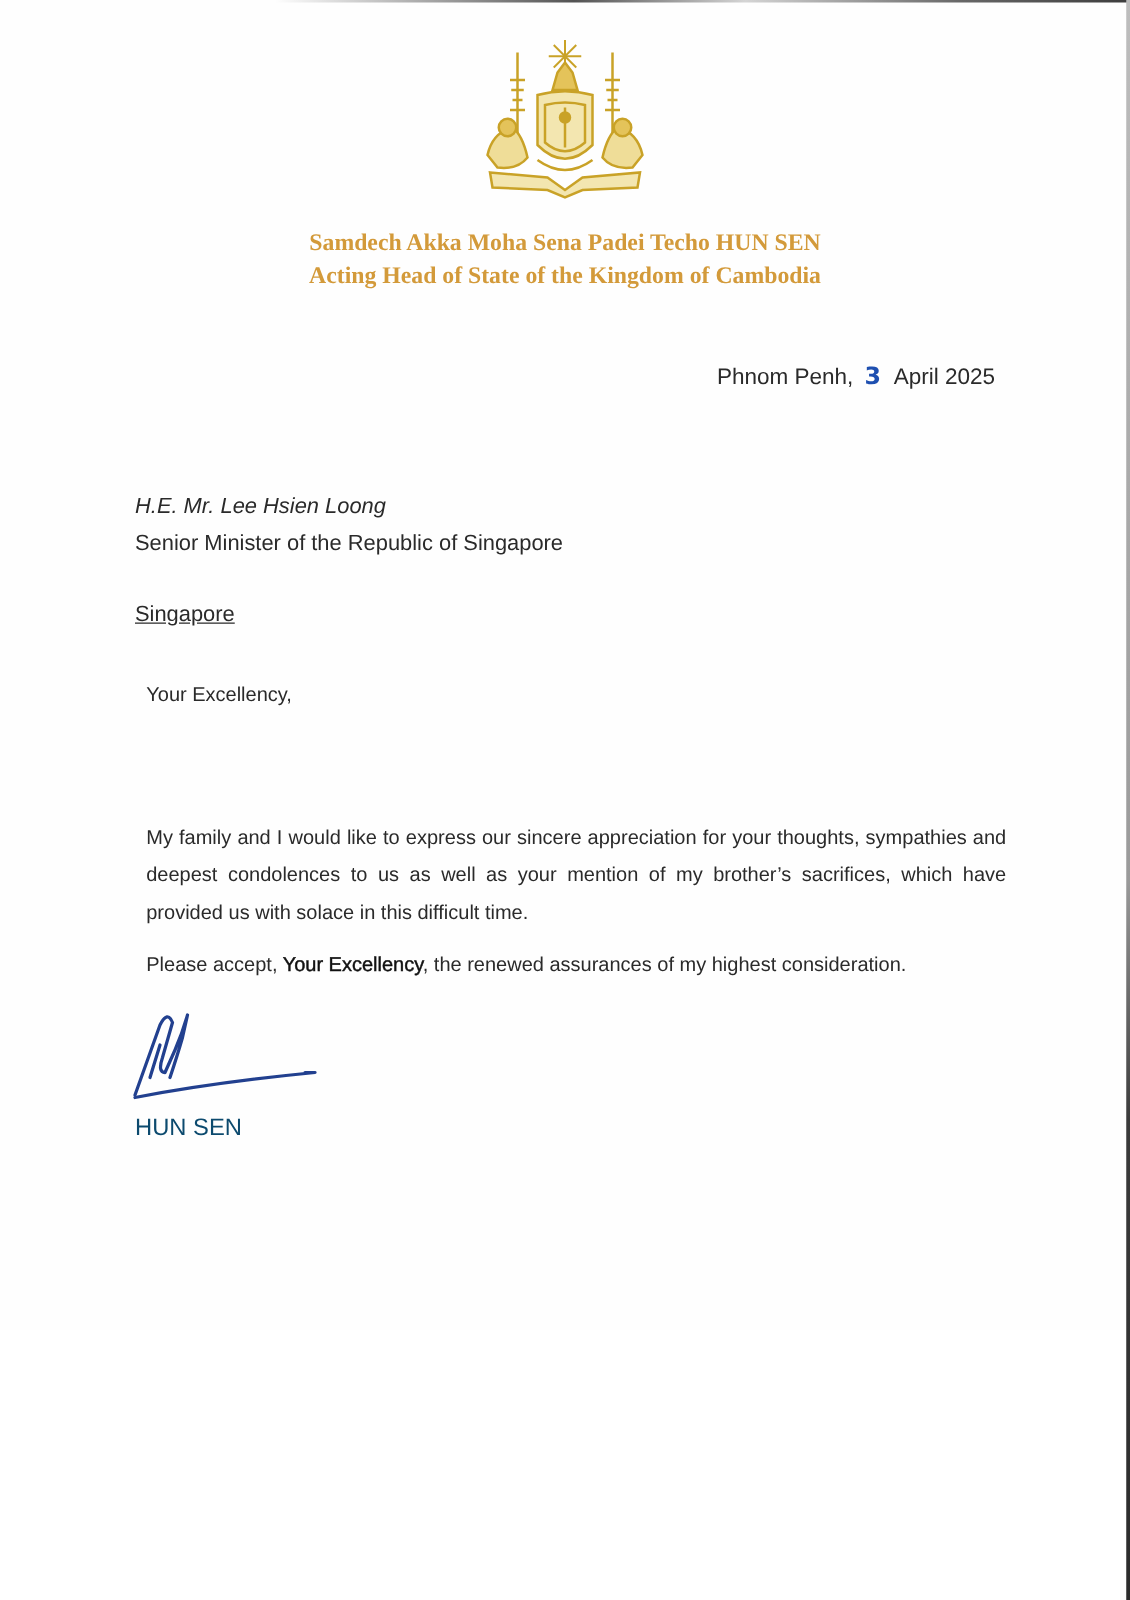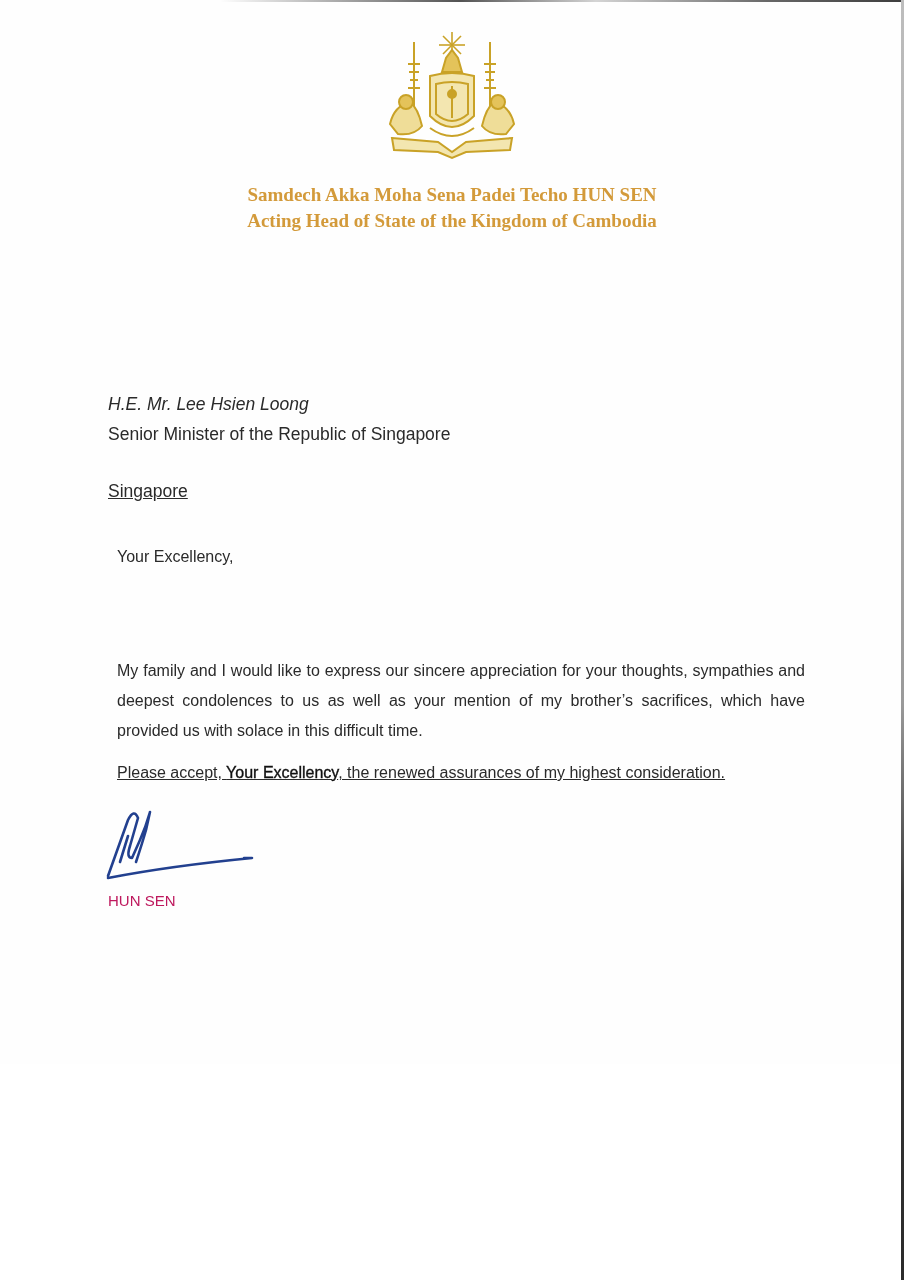--- a/index.html
+++ b/index.html
@@ -20,24 +20,24 @@
   .dateline { position: absolute; right: 108px; top: 290px; font-size: 18px; color: #2a2a2a; }
   .dateline .day { color: #1e4fb0; font-weight: bold; font-size: 19px; font-family: "DejaVu Sans", sans-serif; padding: 0 6px 0 4px; }
   .addr { position: absolute; left: 108px; font-size: 17.5px; color: #2a2a2a; }
   .a1 { top: 394px; font-style: italic; }
   .a2 { top: 424px; }
   .a3 { top: 454px; text-decoration: underline; margin-top: 27px; }
   .para { position: absolute; left: 117px; width: 688px; font-size: 16px; line-height: 30px; color: #2a2a2a; text-align: justify; }
   .salutation { top: 542px; }
   .p1 { top: 584px; }
   .p2 { top: 656px; }
-  .p3 { top: 758px; text-decoration: underline; }
+  .p3 { top: 758px; }
   .bold { color: #111; font-weight: normal; -webkit-text-stroke: 0.35px #111; }
   .signature { position: absolute; left: 100px; top: 800px; width: 160px; height: 90px; }
-  .signame { position: absolute; left: 108px; top: 892px; font-size: 15px; color: #be185d; }
+  .signame { position: absolute; left: 108px; top: 892px; font-size: 19px; color: #0c4a6e; }
 </style>
 </head>
 <body>
 
 <div class="page">
   <div class="scan-top"></div>
   <div class="scan-right"></div>
 
   <svg class="emblem" viewBox="0 0 136 132">
     <g fill="none" stroke="#c9a227" stroke-width="2">
@@ -70,20 +70,25 @@
 
       <path d="M8 110 L54 114 L68 124 L82 114 L128 110 L126 122 L82 124 L68 130 L54 124 L10 122 Z" fill="#f3e6b0"></path>
 
       <path d="M46 100 Q68 116 90 100"></path>
     </g>
   </svg>
 
   <div class="letterhead lh1">Samdech Akka Moha Sena Padei Techo HUN SEN</div>
   <div class="letterhead lh2">Acting Head of State of the Kingdom of Cambodia</div>
 
+  <div class="dateline">
+    <span>Phnom Penh,</span>
+    <span class="day">3</span>
+    <span>April 2025</span>
+  </div>
 
   <div class="addr a1">H.E. Mr. Lee Hsien Loong</div>
   <div class="addr a2">Senior Minister of the Republic of Singapore</div>
   <div class="addr a3">Singapore</div>
 
   <div class="para salutation">Your Excellency,</div>
 
 
   <div class="para p2">My family and I would like to express our sincere appreciation for your thoughts, sympathies and deepest condolences to us as well as your mention of my brother’s sacrifices, which have provided us with solace in this difficult time.</div>
 

